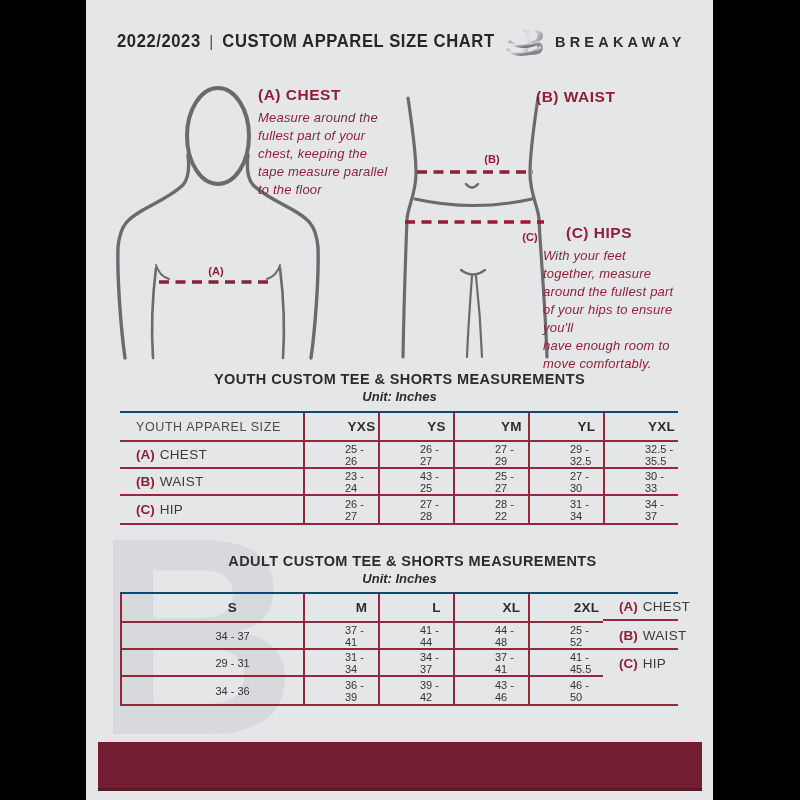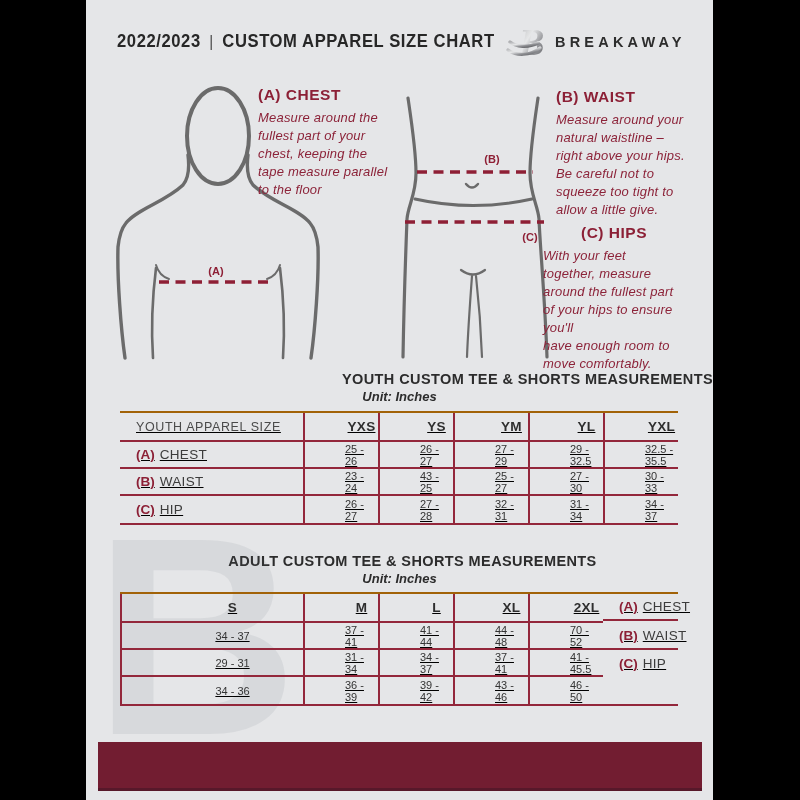--- a/index.html
+++ b/index.html
@@ -27,21 +27,21 @@
 
   
   .tbl-title{position:absolute;left:0;width:627px;text-align:center;font-size:14.5px;
     font-weight:bold;color:#2c2c2c;letter-spacing:.4px;}
   .tbl-unit{position:absolute;left:0;width:627px;text-align:center;font-size:13px;
     font-style:italic;font-weight:bold;color:#2c2c2c;}
 
   
   .size-table{position:absolute;left:34px;width:558px;display:grid;
     grid-template-columns:183px repeat(5,75px);
-    border-top:2px solid #a16207;border-bottom:2px solid #93273b;z-index:2;text-decoration:underline;}
+    border-top:2px solid #0c4a6e;border-bottom:2px solid #93273b;z-index:2;}
   .cell{display:flex;align-items:center;justify-content:center;
     border-bottom:2px solid #93273b;box-sizing:border-box;}
   .size-table .cell:nth-last-child(-n+6){border-bottom:none;}
   .vl{border-left:2px solid #93273b;padding-left:40px;}
   .hcell{height:29px;}
   .dcell{height:27px;}
   .label-cell{justify-content:flex-start;padding-left:16px;}
   .col-label{font-size:12.5px;color:#4a4a4a;letter-spacing:.6px;}
   .size-head{font-size:13.5px;font-weight:bold;color:#2e2e2e;letter-spacing:.3px;}
   .row-key{font-size:13.5px;font-weight:bold;color:#8c2036;margin-right:5px;}
@@ -111,38 +111,32 @@
       <text class="marker" x="135" y="146" text-anchor="middle">(C)</text>
     </svg>
 
     <div class="guide-head" style="left:172px;top:86px;">(A) CHEST</div>
     <div class="guide-body" style="left:172px;top:109px;width:170px;">Measure around the
 fullest part of your
 chest, keeping the
 tape measure parallel
 to the floor</div>
 
-    <div class="guide-head" style="left:470px;top:88px;">(B) WAIST</div>
-    <div class="guide-body" style="left:470px;top:111px;width:155px;">Measure around your
-natural waistline –
-right above your hips.
-Be careful not to
-squeeze too tight to
-allow a little give.</div>
-
-    <div class="guide-head" style="left:495px;top:224px;">(C) HIPS</div>
+    <div class="guide-head" style="left:450px;top:88px;">(B) WAIST</div>
+
+    <div class="guide-head" style="left:480px;top:224px;">(C) HIPS</div>
     <div class="guide-body" style="left:457px;top:247px;width:155px;">With your feet
 together, measure
 around the fullest part
 of your hips to ensure
 you'll
 have enough room to
 move comfortably.</div>
 
-    <div class="tbl-title" style="top:371px;text-align:right;">YOUTH CUSTOM TEE &amp; SHORTS MEASUREMENTS</div>
+    <div class="tbl-title" style="top:371px;">YOUTH CUSTOM TEE &amp; SHORTS MEASUREMENTS</div>
     <div class="tbl-unit" style="top:389px;">Unit: Inches</div>
 
     <div class="size-table" style="top:411px;">
       <div class="cell hcell label-cell">
         <span class="col-label">YOUTH APPAREL SIZE</span>
         </div>
       <div class="cell hcell vl">
           <span class="size-head">YXS</span>
         </div>
       <div class="cell hcell vl">
@@ -202,21 +196,21 @@
         <span class="row-key">(C)</span>
           <span class="row-label">HIP</span>
         </div>
       <div class="cell dcell vl">
           <span class="val">26 - 27</span>
         </div>
       <div class="cell dcell vl">
           <span class="val">27 - 28</span>
         </div>
       <div class="cell dcell vl">
-          <span class="val">32 - 31</span>
+          <span class="val">28 - 22</span>
         </div>
       <div class="cell dcell vl">
           <span class="val">31 - 34</span>
         </div>
       <div class="cell dcell vl">
           <span class="val">34 - 37</span>
         </div>
     </div>
 
     <div class="tbl-title" style="top:553px;padding-left:13px;">ADULT CUSTOM TEE &amp; SHORTS MEASUREMENTS</div>
@@ -249,21 +243,21 @@
       <div class="cell dcell vl">
           <span class="val">37 - 41</span>
         </div>
       <div class="cell dcell vl">
           <span class="val">41 - 44</span>
         </div>
       <div class="cell dcell vl">
           <span class="val">44 - 48</span>
         </div>
       <div class="cell dcell vl">
-          <span class="val">70 - 52</span>
+          <span class="val">25 - 52</span>
         </div>
 
       <div class="cell dcell label-cell">
         <span class="row-key">(B)</span>
           <span class="row-label">WAIST</span>
         </div>
       <div class="cell dcell vl">
           <span class="val">29 - 31</span>
         </div>
       <div class="cell dcell vl">

